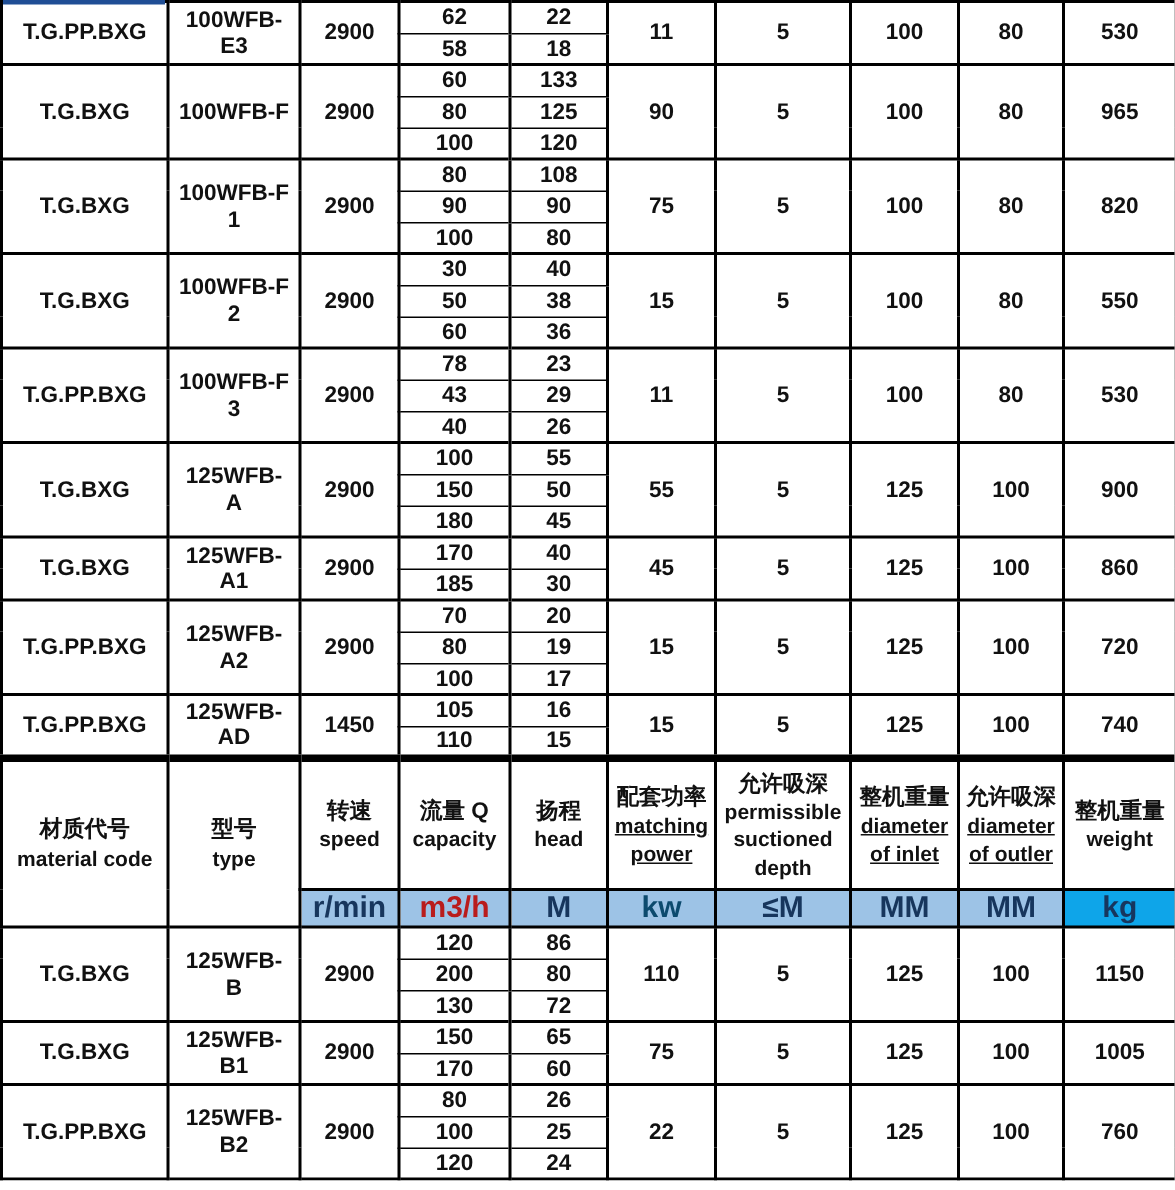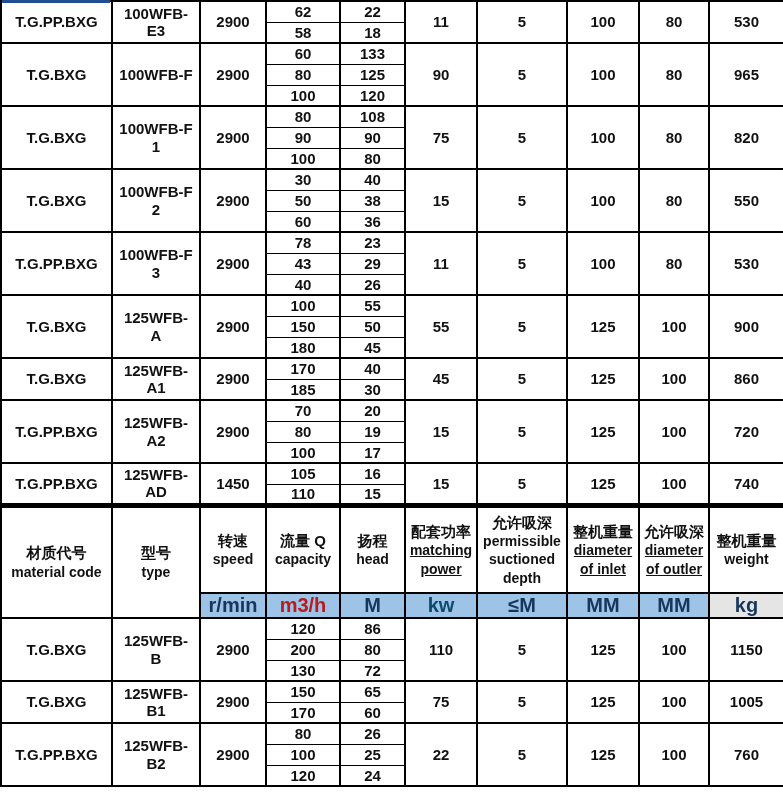--- a/index.html
+++ b/index.html
@@ -300,21 +300,21 @@
         </td>
       </tr>
       <tr class="units" data-name="units-row">
         <td data-name="unit-speed" style="background: rgb(157, 195, 230); color: rgb(23, 54, 93);">r/min</td>
         <td data-name="unit-capacity" style="background: rgb(157, 195, 230); color: #b91c1c;">m3/h</td>
         <td data-name="unit-head" style="background: rgb(157, 195, 230); color: rgb(23, 54, 93);">M</td>
         <td data-name="unit-power" style="background: rgb(157, 195, 230); color: #0c4a6e;">kw</td>
         <td data-name="unit-depth" style="background: rgb(157, 195, 230); color: rgb(23, 54, 93);">≤M</td>
         <td data-name="unit-inlet" style="background: rgb(157, 195, 230); color: rgb(23, 54, 93);">MM</td>
         <td data-name="unit-outlet" style="background: rgb(157, 195, 230); color: rgb(23, 54, 93);">MM</td>
-        <td data-name="unit-weight" style="background: #e5e5e5; color: rgb(23, 54, 93); text-align: center;">kg</td>
+        <td data-name="unit-weight" style="background: #0ea5e9; color: rgb(23, 54, 93); text-align: center;">kg</td>
       </tr>
     </tbody>
 
     <tbody class="rows" data-name="lower-rows">
         <tr data-name="table-row">
           <td data-name="material-code-cell" rowspan="3">T.G.BXG</td>
           <td data-name="model-cell" rowspan="3" class="model-cell">125WFB-B</td>
           <td data-name="speed-cell" rowspan="3">2900</td>
           <td data-name="capacity-cell" class="ch gs">120</td>
           <td data-name="head-cell" class="ch gs">86</td>

